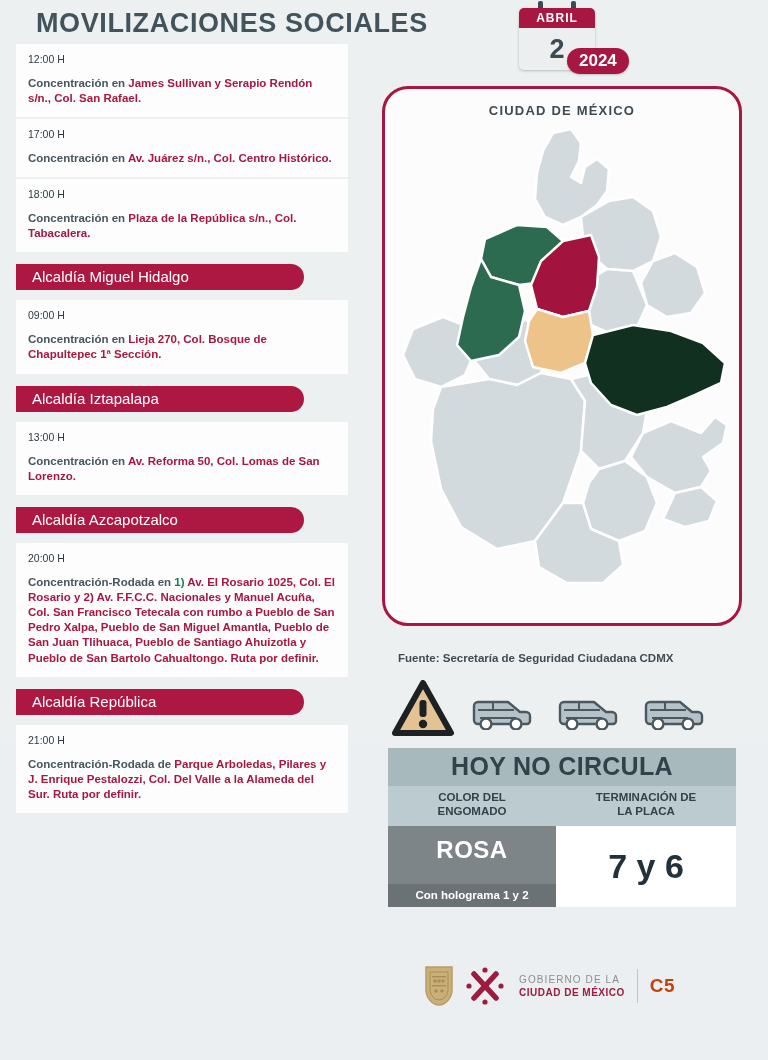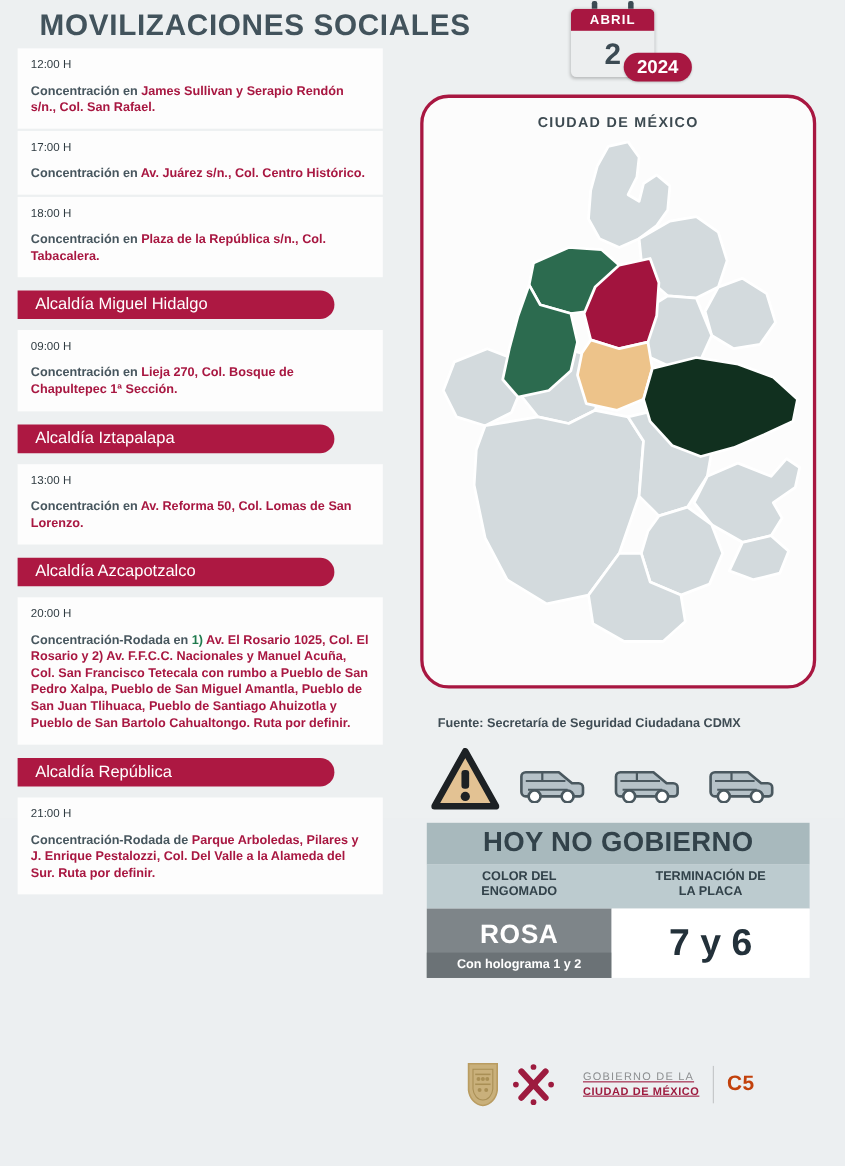--- a/index.html
+++ b/index.html
@@ -101,34 +101,34 @@
   .hnc-sub .s1 { width: 168px; }
   .hnc-sub .s2 { width: 180px; }
   .hnc-vals { display: flex; }
   .hnc-color {
     width: 168px; background: #7e8589; color: #fff;
     display: flex; flex-direction: column; align-items: center; justify-content: center;
     padding: 10px 0 0 0;
   }
   .hnc-color .cname { font-size: 24px; font-weight: bold; letter-spacing: .5px; }
   .holo {
-    margin-top: 2px; width: 168px; background: #6b7276; color: #fff;
+    margin-top: 20px; width: 168px; background: #6b7276; color: #fff;
     font-size: 11.5px; font-weight: bold; text-align: center; padding: 5px 0 6px 0;
   }
   .hnc-plate {
     width: 180px; background: #fff; color: #23313a;
     display: flex; align-items: center; justify-content: center;
     font-size: 34px; font-weight: bold;
   }
 
   
   .footer { position: absolute; left: 424px; top: 965px; display: flex; align-items: center; }
   .gob-text {
-    margin-left: 22px; color: #9d1b3f;
-    font-size: 10px; font-weight: bold; line-height: 1.35; letter-spacing: .5px; text-decoration: underline;
+    margin-left: 11px; color: #9d1b3f;
+    font-size: 10px; font-weight: bold; line-height: 1.35; letter-spacing: .5px;
   }
   .gob-text .l1 { font-weight: normal; color: #8c8e90; letter-spacing: 1.1px; }
   .divider { width: 1px; height: 34px; background: #c2c4c6; margin: 0 12px; }
   .c5 { color: #c2410c; font-size: 19px; font-weight: bold; letter-spacing: .5px; }
 </style>
 </head>
 <body>
 
 <div class="page">
 
@@ -238,21 +238,21 @@
       <svg class="car c3" width="62" height="34" viewBox="0 0 62 34">
         <path d="M8 6 h30 l12 10 h6 a4 4 0 0 1 4 4 v5 a3 3 0 0 1 -3 3 h-49 a4 4 0 0 1 -4 -4 v-14 a4 4 0 0 1 4 -4 z" fill="#b6c2c8" stroke="#4a585f" stroke-width="2.4" stroke-linejoin="round"></path>
         <line x1="8" y1="14" x2="44" y2="14" stroke="#4a585f" stroke-width="2"></line>
         <line x1="23" y1="6" x2="23" y2="14" stroke="#4a585f" stroke-width="2"></line>
         <line x1="10" y1="22" x2="46" y2="22" stroke="#4a585f" stroke-width="1.8"></line>
         <circle cx="16" cy="28" r="5.4" fill="#fff" stroke="#4a585f" stroke-width="2.4"></circle>
         <circle cx="46" cy="28" r="5.4" fill="#fff" stroke="#4a585f" stroke-width="2.4"></circle>
       </svg>
     </div>
 
-    <div class="hnc-head">HOY NO GOBIERNO</div>
+    <div class="hnc-head">HOY NO CIRCULA</div>
     <div class="hnc-sub">
       <div class="s1">
         <span>COLOR DEL</span><br>
         <span>ENGOMADO</span>
       </div>
       <div class="s2">
         <span>TERMINACIÓN DE</span><br>
         <span>LA PLACA</span>
       </div>
     </div>

